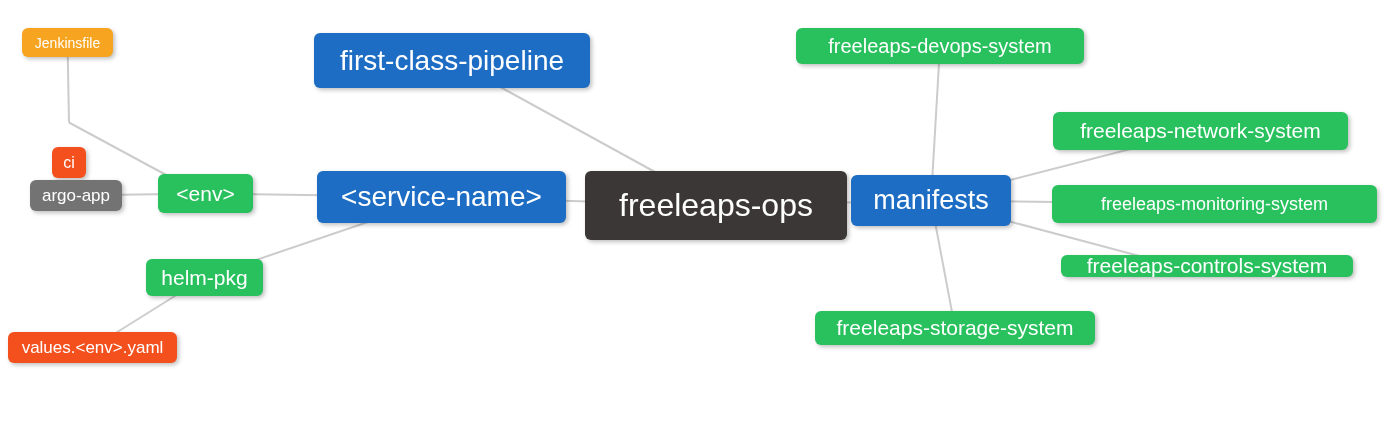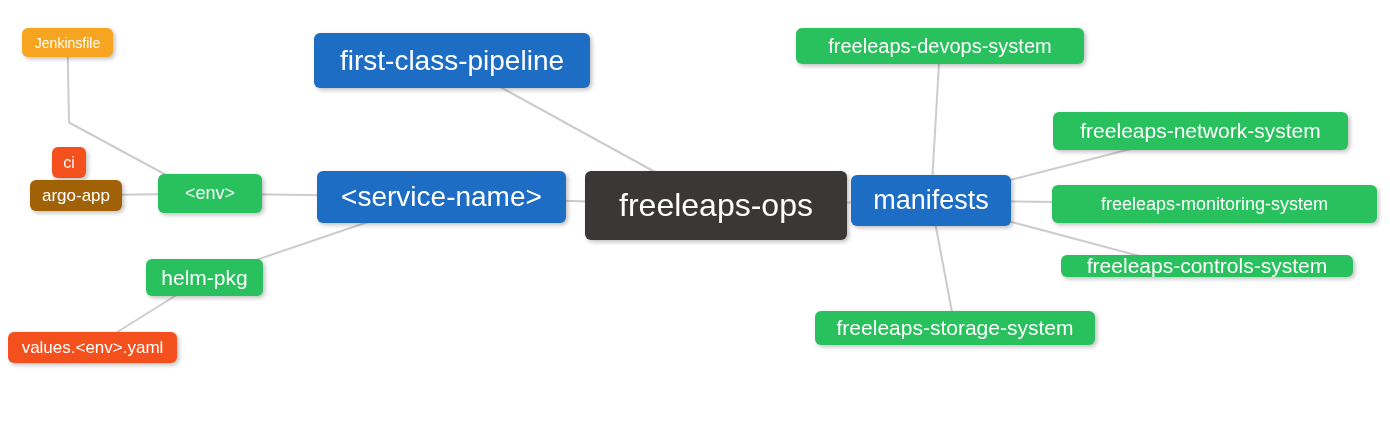--- a/index.html
+++ b/index.html
@@ -58,23 +58,23 @@
       <line x1="931" y1="200.5" x2="1200.5" y2="131" stroke="#CCCCCC" stroke-width="2"></line>
       <line x1="931" y1="200.5" x2="1214.5" y2="204" stroke="#CCCCCC" stroke-width="2"></line>
       <line x1="931" y1="200.5" x2="1207" y2="274" stroke="#CCCCCC" stroke-width="2"></line>
       <line x1="931" y1="200.5" x2="955" y2="328" stroke="#CCCCCC" stroke-width="2"></line>
     </svg>
 
   <div class="node" style="left: 22px; top: 28px; width: 91px; height: 29px; font-size: 14px; background: rgb(247, 165, 33);">Jenkinsfile</div>
 
   <div class="node" style="left: 52px; top: 107px; width: 34px; height: 31px; font-size: 16px; background: rgb(244, 80, 30); margin-top: 40px;">ci</div>
 
-  <div class="node" style="left: 30px; top: 180px; width: 92px; height: 31px; font-size: 17px; background: #a16207;">argo-app</div>
+  <div class="node" style="left: 30px; top: 180px; width: 92px; height: 31px; font-size: 17px; background: #737373;">argo-app</div>
 
-  <div class="node" style="left: 158px; top: 174px; width: 104px; height: 39px; font-size: 18px; background: rgb(40, 193, 93);">&lt;env&gt;</div>
+  <div class="node" style="left: 158px; top: 174px; width: 95px; height: 39px; font-size: 21px; background: rgb(40, 193, 93);">&lt;env&gt;</div>
 
   <div class="node" style="left: 314px; top: 33px; width: 276px; height: 55px; font-size: 28px; background: rgb(29, 109, 196);">first-class-pipeline</div>
 
   <div class="node" style="left: 317px; top: 171px; width: 249px; height: 52px; font-size: 28px; background: rgb(29, 109, 196);">&lt;service-name&gt;</div>
 
   <div class="node" style="left: 585px; top: 171px; width: 262px; height: 69px; font-size: 32px; background: rgb(59, 55, 55);">freeleaps-ops</div>
 
   <div class="node" style="left: 851px; top: 175px; width: 160px; height: 51px; font-size: 27px; background: rgb(29, 109, 196);">manifests</div>
 
   <div class="node" style="left: 796px; top: 28px; width: 288px; height: 36px; font-size: 20px; background: rgb(40, 193, 93);">freeleaps-devops-system</div>

